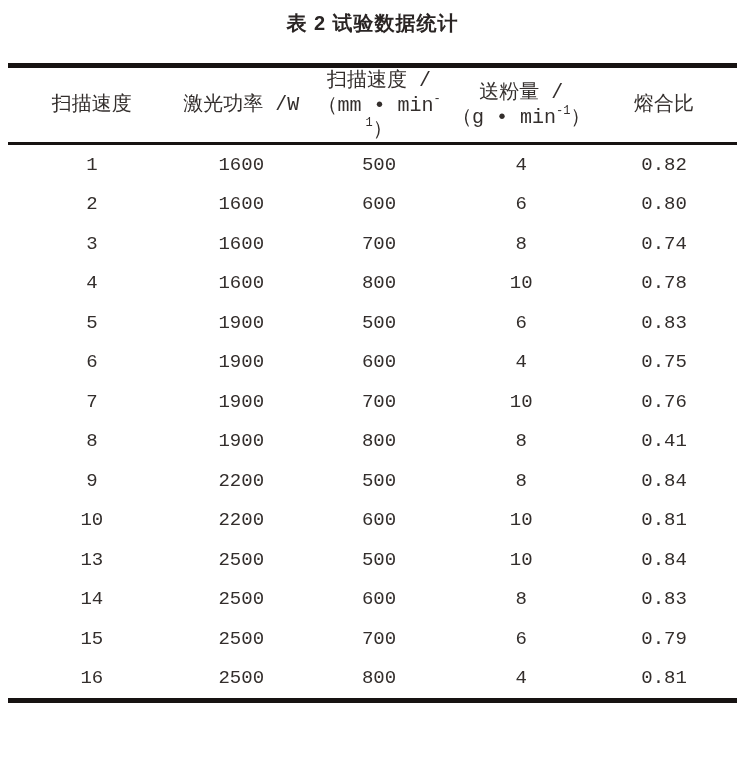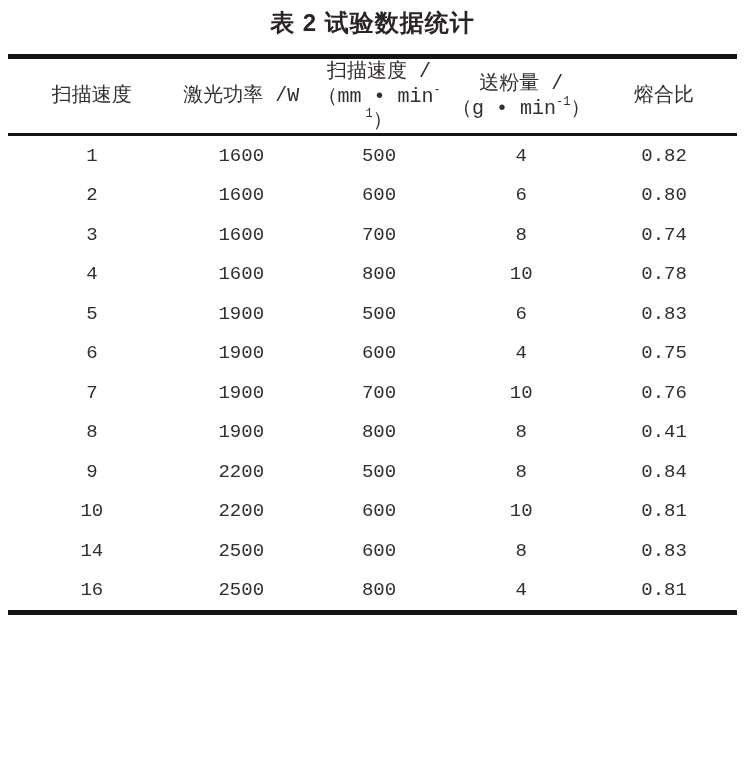--- a/index.html
+++ b/index.html
@@ -15,25 +15,25 @@
     width: 745px;
     height: 770px;
     box-sizing: border-box;
     padding: 8px 8px 0 8px;
     background: #ffffff;
   }
   .table-title {
     text-align: center;
     font-family: "Liberation Sans", "DejaVu Sans", sans-serif;
     font-weight: bold;
-    font-size: 24px;
+    font-size: 20px;
     line-height: 30px;
     color: #2a2524;
     letter-spacing: 1px;
-    margin-bottom: 16px;
+    margin-bottom: 25px;
   }
   table.data-table {
     width: 729px;
     border-collapse: collapse;
     table-layout: fixed;
     border-top: 5px solid #171312;
     border-bottom: 5px solid #171312;
     color: #332e2c;
   }
   thead tr {
@@ -169,25 +169,39 @@
           <td>0.84</td>
         </tr>
         <tr>
           <td>10</td>
           <td>2200</td>
           <td>600</td>
           <td>10</td>
           <td>0.81</td>
         </tr>
         <tr>
+          <td>13</td>
+          <td>2500</td>
+          <td>500</td>
+          <td>10</td>
+          <td>0.84</td>
+        </tr>
+        <tr>
           <td>14</td>
           <td>2500</td>
           <td>600</td>
           <td>8</td>
           <td>0.83</td>
+        </tr>
+        <tr>
+          <td>15</td>
+          <td>2500</td>
+          <td>700</td>
+          <td>6</td>
+          <td>0.79</td>
         </tr>
         <tr>
           <td>16</td>
           <td>2500</td>
           <td>800</td>
           <td>4</td>
           <td>0.81</td>
         </tr>
       </tbody>
   </table>

